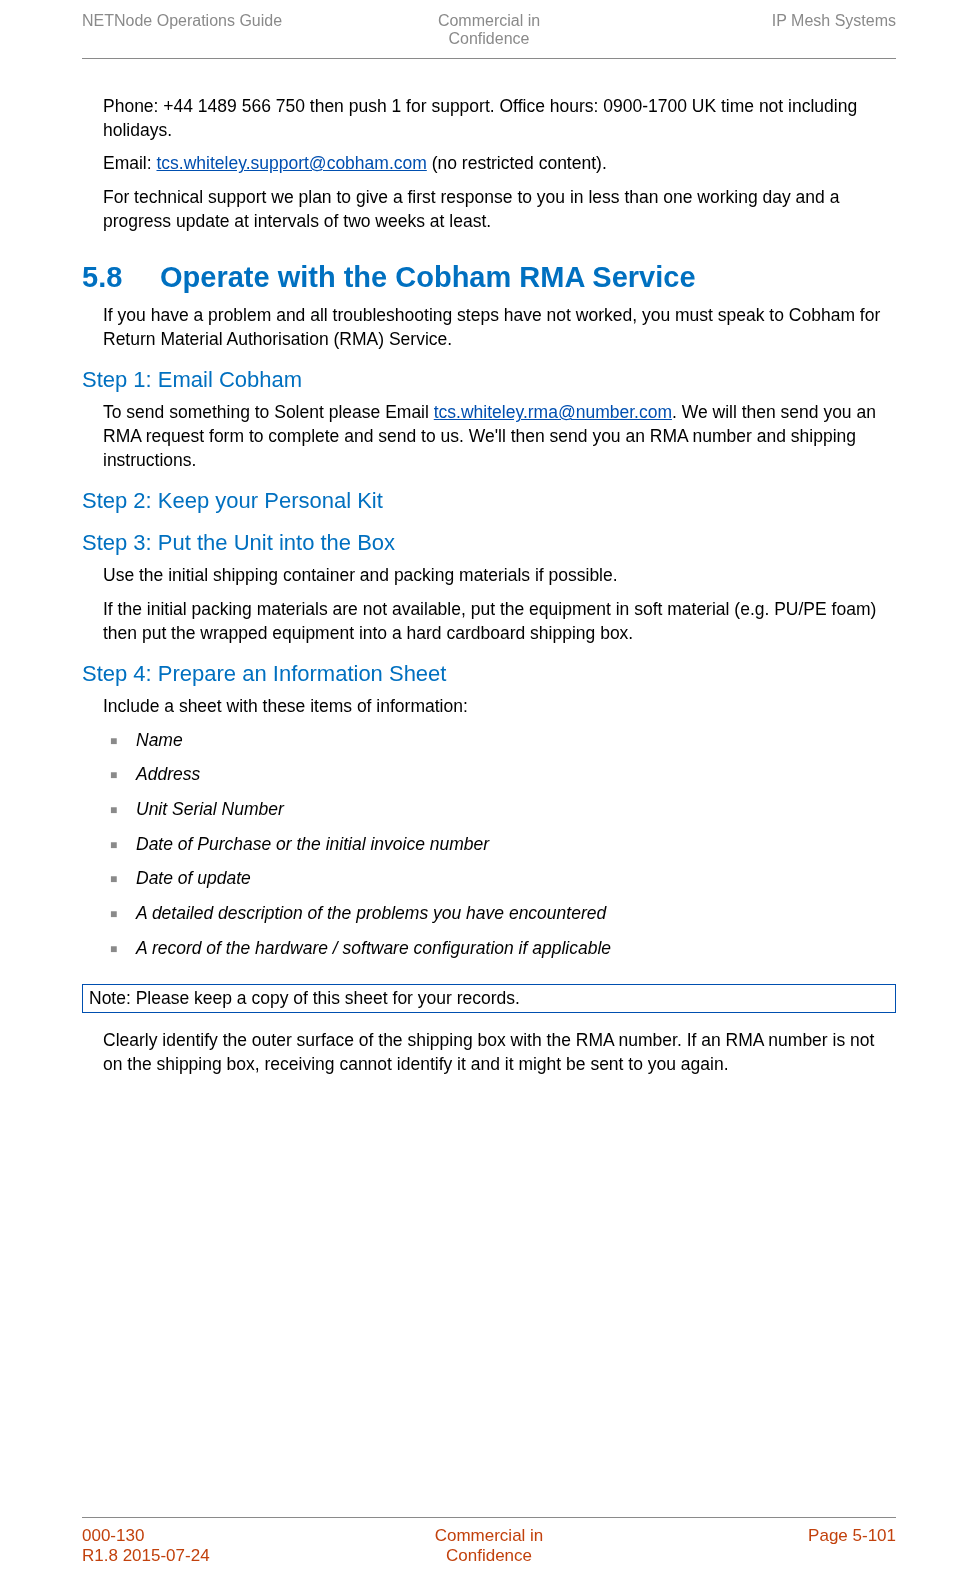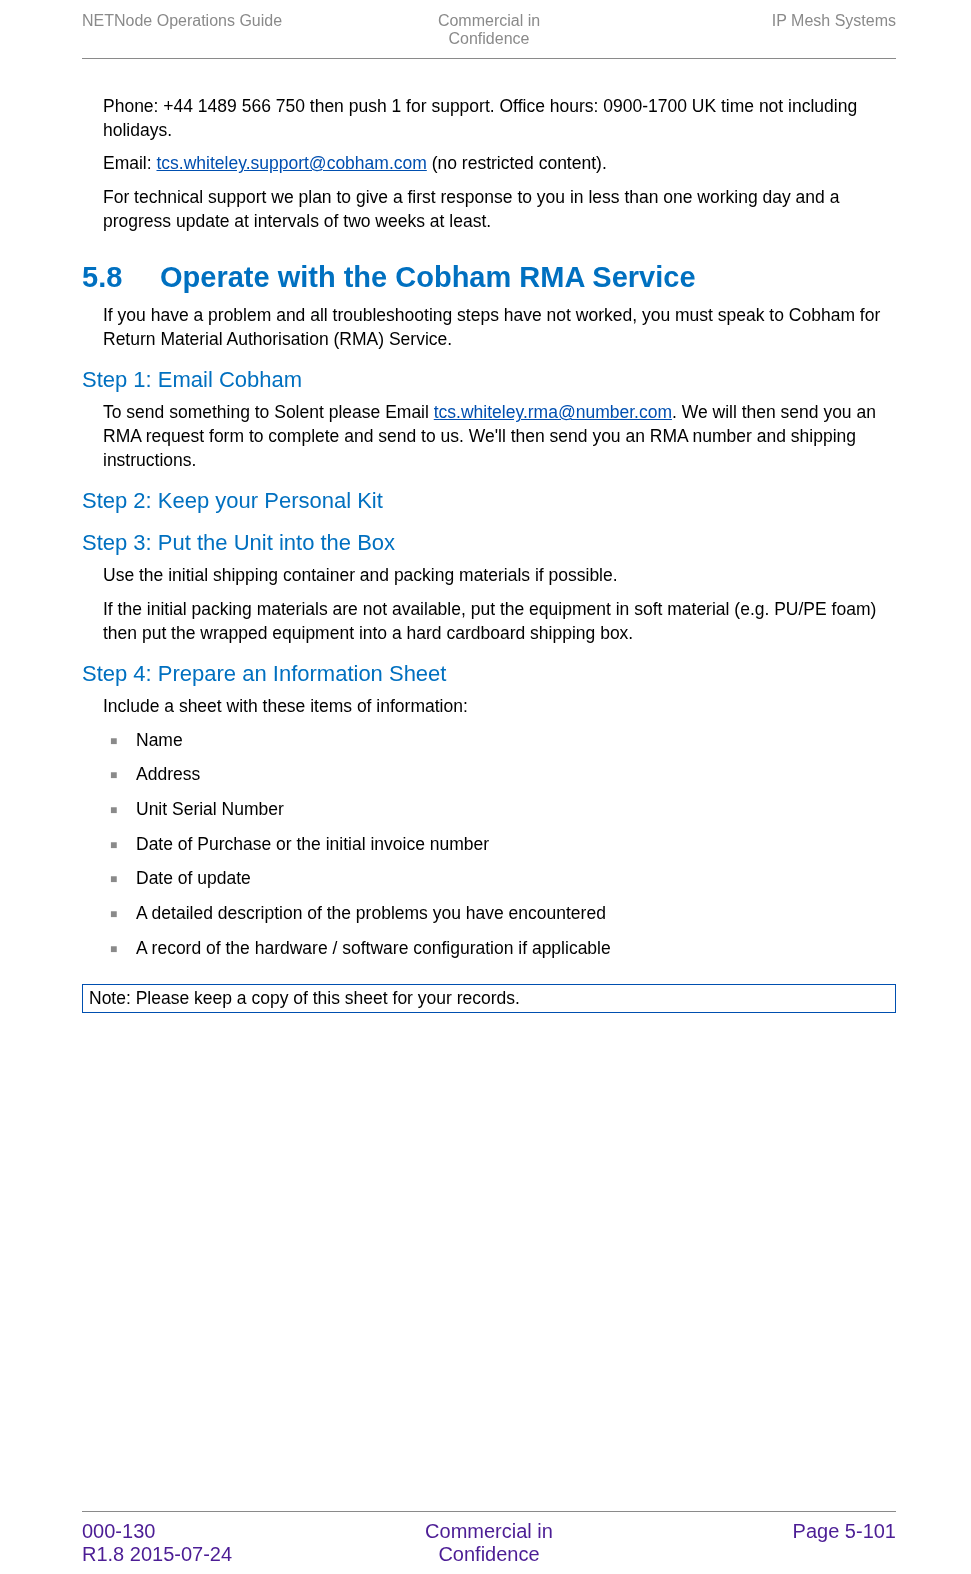--- a/index.html
+++ b/index.html
@@ -68,20 +68,21 @@
     h3.step-title {
       font-size: 22px;
       font-weight: normal;
       color: #0070c0;
       margin-top: 16px;
       margin-bottom: 8px;
     }
     .bullet-list {
       list-style: none;
       margin-left: 28px;
+      font-style: italic;
     }
     .bullet-list li {
       font-size: 17.5px;
       color: #000;
       line-height: 1.35;
       margin-bottom: 11px;
       position: relative;
       padding-left: 26px;
     }
     .bullet-list li::before {
@@ -110,22 +111,22 @@
     }
     .footer-hr {
       border: none;
       border-top: 1.5px solid #8a8a8a;
       margin-bottom: 8px;
     }
     .footer-row {
       display: flex;
       justify-content: space-between;
       align-items: flex-start;
-      font-size: 20px;
-      color: #4c1d95;
+      font-size: 17px;
+      color: #c2410c;
     }
     .footer-left { flex: 1; text-align: left; }
     .footer-center { flex: 0 0 auto; text-align: center; }
     .footer-right { flex: 1; text-align: right; }
   </style>
 </head>
 <body>
 
 <div class="page-wrapper">
 
@@ -174,20 +175,21 @@
     <li>Date of Purchase or the initial invoice number</li>
     <li>Date of update</li>
     <li>A detailed description of the problems you have encountered</li>
     <li>A record of the hardware / software configuration if applicable</li>
   </ul>
 
   <div class="note-box">
     <span class="note-label">Note</span><span>: Please keep a copy of this sheet for your records.</span>
   </div>
 
+  <p class="body-text">Clearly identify the outer surface of the shipping box with the RMA number. If an RMA number is not on the shipping box, receiving cannot identify it and it might be sent to you again.</p>
 
 </div>
 
 <div class="footer">
   <hr class="footer-hr">
   <div class="footer-row">
     <div class="footer-left">
       <span>000-130</span><br>
       <span>R1.8 2015-07-24</span>
     </div>

